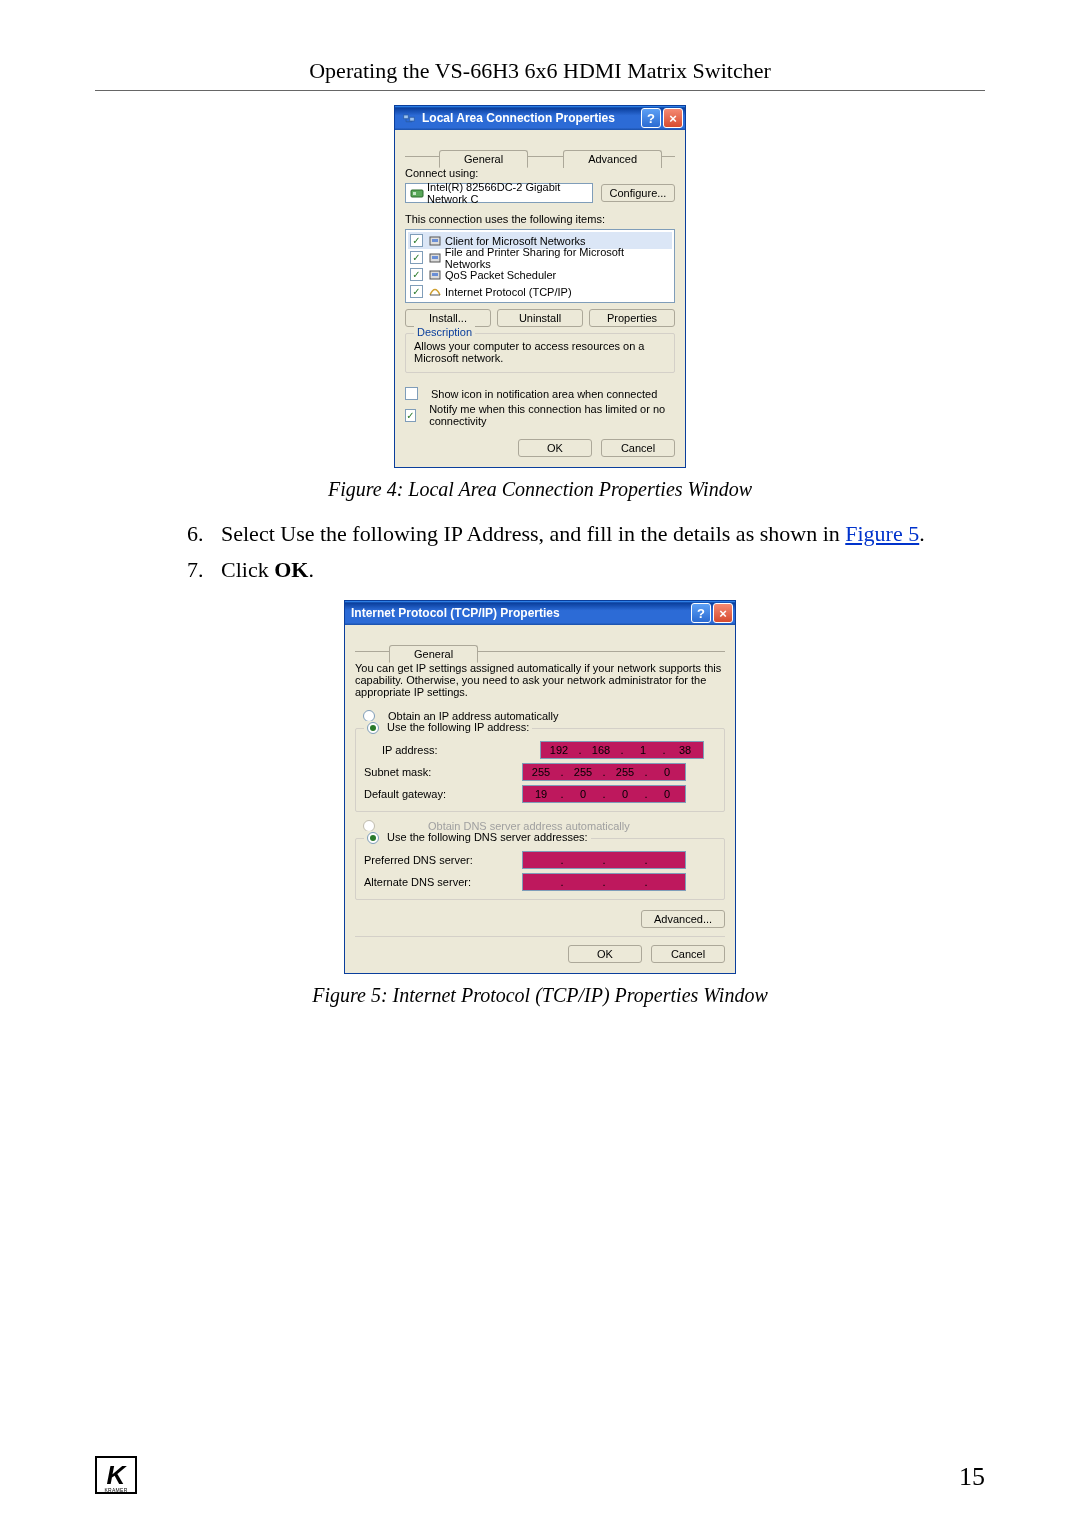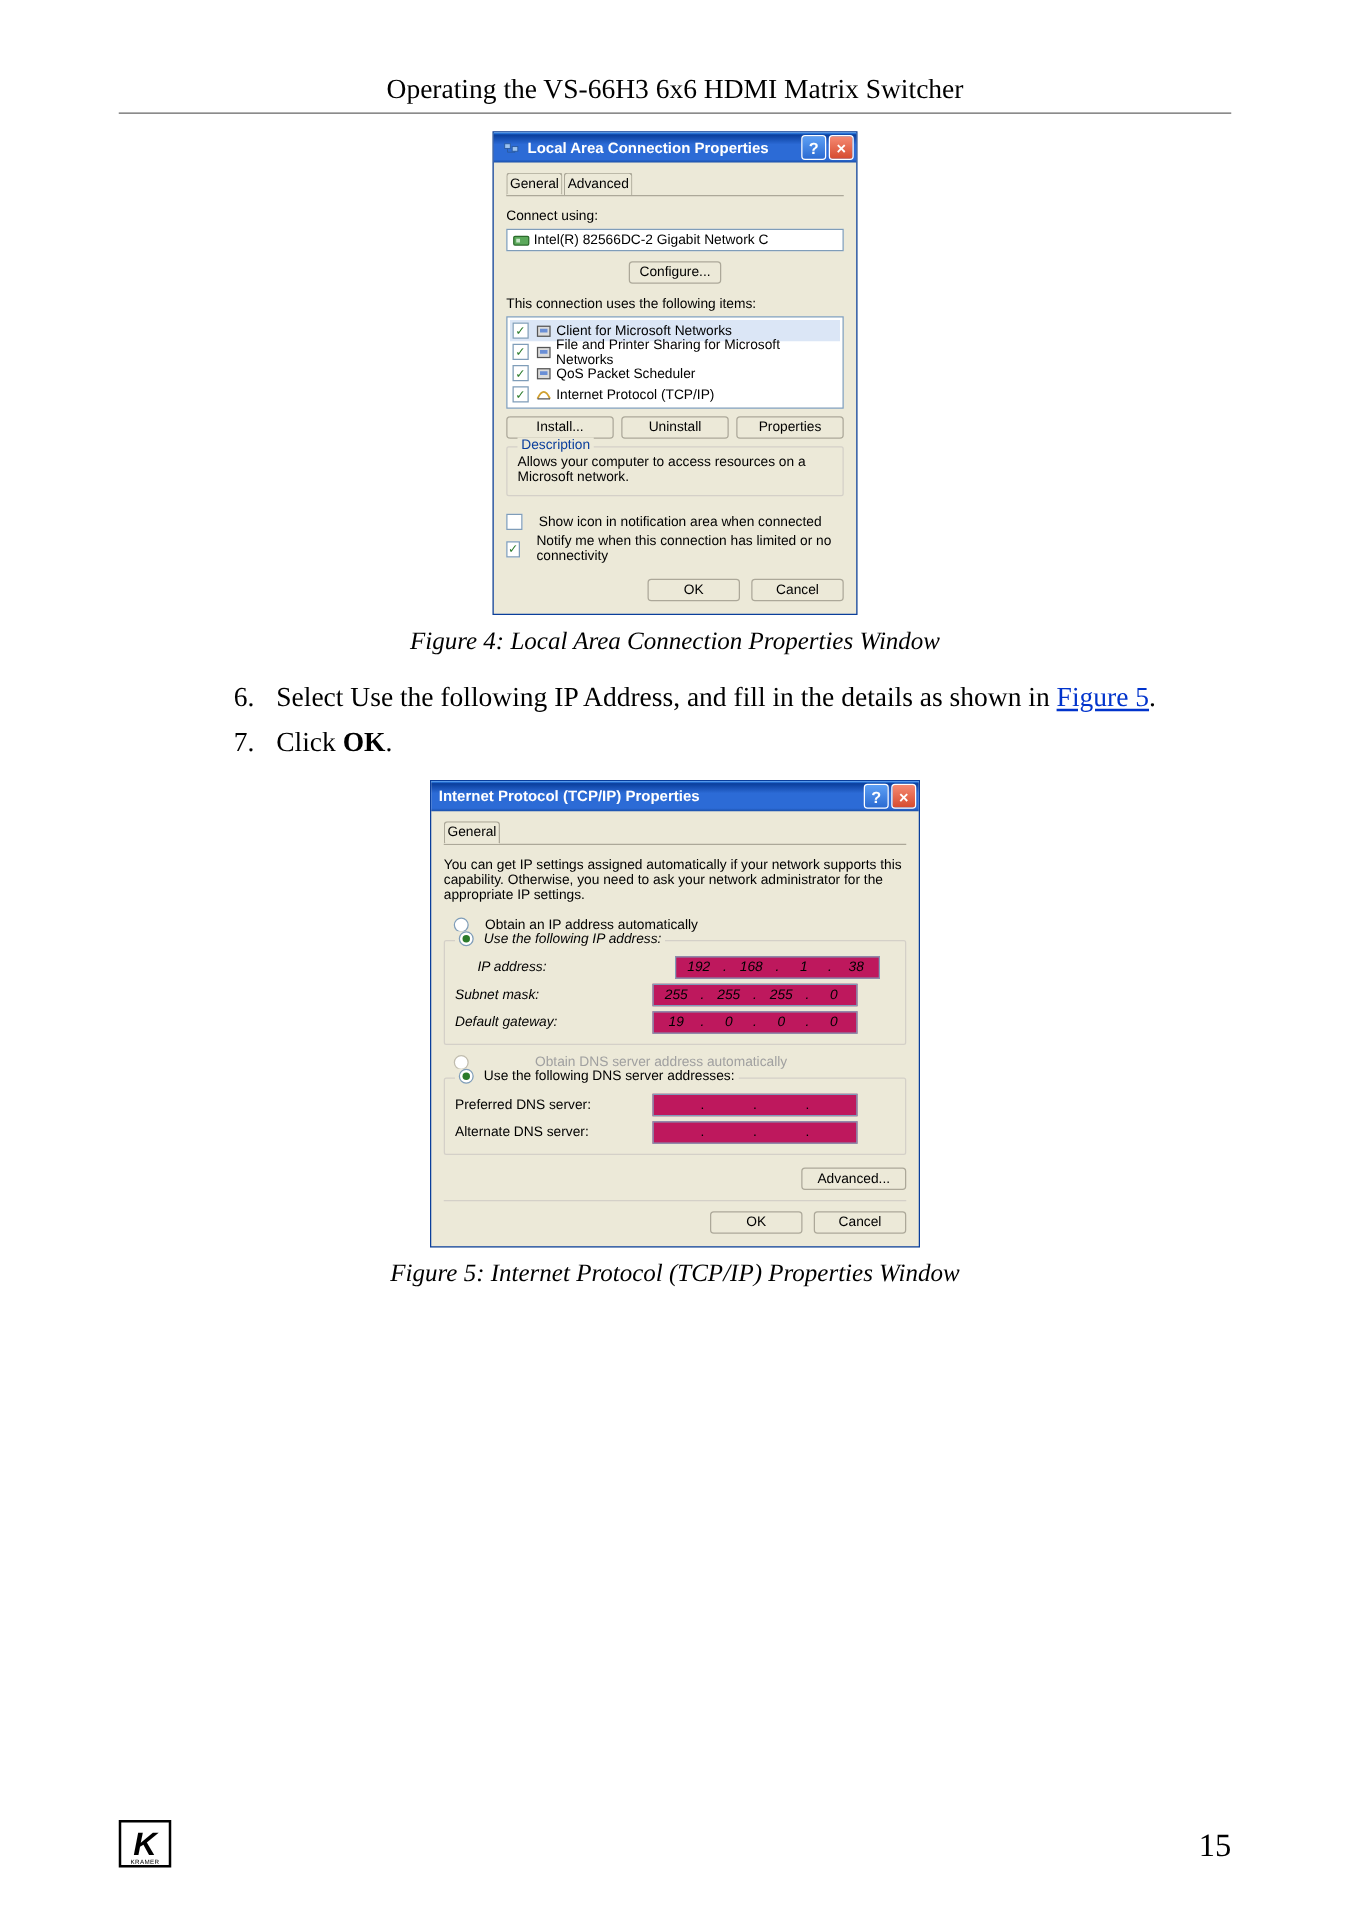--- a/index.html
+++ b/index.html
@@ -76,25 +76,26 @@
     font-size: 13px;
   }
   .xp-help { background: linear-gradient(to bottom,#5da0f5,#2b6bd2); color:#fff; }
   .xp-close { background: linear-gradient(to bottom,#f58a73,#d64b2f); color:#fff; }
   .xp-body { padding: 8px 10px 10px 10px; }
   .xp-tabs { border-bottom: 1px solid #aca899; display: flex; margin-bottom: 10px; }
   .xp-tab {
     border: 1px solid #aca899;
     border-bottom: none;
     background: #ece9d8;
-    padding: 2px 2px;
+    padding: 2px 24px;
     margin-right: 1px;
     border-radius: 3px 3px 0 0;
     position: relative;
-    top: 0;
+    top: 12px;
+    margin-left: 34px;
   }
   .xp-tab.active { background: #ece9d8; border-bottom: 1px solid #ece9d8; }
   .xp-field {
     width: 100%;
     background: #fff;
     border: 1px solid #7f9db9;
     padding: 2px 4px;
     display: flex; align-items: center;
     height: 20px;
   }
@@ -176,21 +177,21 @@
         <span class="xp-help">?</span>
         <span class="xp-close">×</span>
       </div>
       <div class="xp-body">
         <div class="xp-tabs">
           <div class="xp-tab active">General</div>
           <div class="xp-tab">Advanced</div>
         </div>
 
         <div>Connect using:</div>
-        <div class="row-flex" style="margin:4px 0 10px 0;flex-direction:column;">
+        <div class="row-flex" style="margin:4px 0 10px 0;">
           <div class="xp-field" style="flex:1;">
             <span class="mini-icon">
               <svg viewBox="0 0 14 12" width="14" height="12">
                   <rect x="1" y="3" width="12" height="7" rx="1" fill="#5aa85a" stroke="#2a6a2a"></rect>
                   <rect x="3" y="5" width="3" height="3" fill="#c8e6c8"></rect>
                 </svg>
             </span>
             <span>Intel(R) 82566DC-2 Gigabit Network C</span>
           </div>
           <span class="xp-btn">Configure...</span>
@@ -300,21 +301,21 @@
           <div class="xp-tab active">General</div>
         </div>
 
         <div style="margin-bottom:12px;">You can get IP settings assigned automatically if your network supports this capability. Otherwise, you need to ask your network administrator for the appropriate IP settings.</div>
 
         <div class="row-flex" style="margin-left:8px;">
           <span class="radio"></span>
           <span>Obtain an IP address automatically</span>
         </div>
 
-        <div class="groupbox" style="margin-top:6px;font-style:italic;">
+        <div class="groupbox" style="margin-top:6px;">
           <span class="legend" style="color:#000;">
             <span class="radio">
                 <span class="dot"></span>
               </span>
             <span>Use the following IP address:</span>
           </span>
           <div class="row-flex" style="margin:6px 0 4px 18px;">
             <span class="label-col">IP address:</span>
             <span class="ipbox">
               <span class="seg">192</span>

